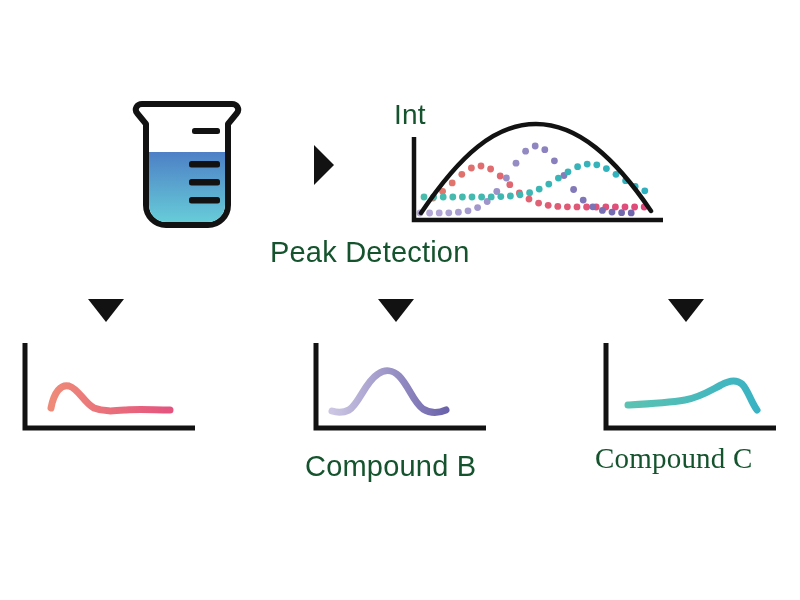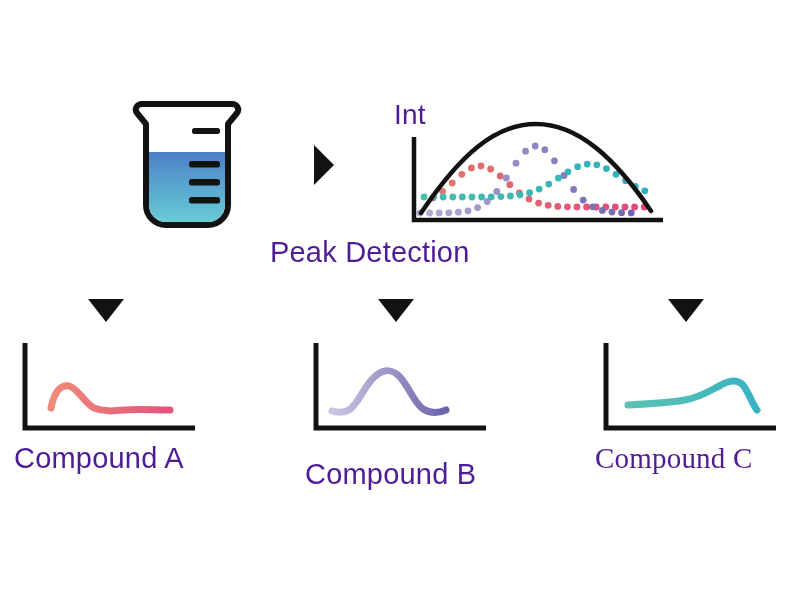--- a/index.html
+++ b/index.html
@@ -2,21 +2,21 @@
 <html><head>
 <meta charset="utf-8">
 <style>
   html,body{margin:0;padding:0;background:#ffffff;}
   .canvas{
     position:relative;width:800px;height:600px;background:#ffffff;
     font-family:"Liberation Sans", sans-serif;overflow:hidden;
   }
   .abs{position:absolute;}
   .label{
-    color:#4c1d95;font-size:29px;line-height:1.05;letter-spacing:0.2px;
+    color:#14532d;font-size:29px;line-height:1.05;letter-spacing:0.2px;
     white-space:nowrap;
   }
   .centered{text-align:left;}
   svg{display:block;}
 </style>
 </head>
 <body>
 
 <div class="canvas">
 
@@ -136,35 +136,34 @@
     <svg width="190" height="95" viewBox="0 0 190 95">
       <defs>
         <linearGradient id="gradA" x1="0" y1="0" x2="1" y2="0">
           <stop offset="0" stop-color="#ef8a78"></stop>
           <stop offset="1" stop-color="#e4547f"></stop>
         </linearGradient>
       </defs>
       <path d="M11 3 L11 88 L181 88" fill="none" stroke="#121212" stroke-width="5"></path>
       <path d="M37 68 C40 52 47 44 55 46 C65 49 70 63 80 68 C90 72 100 71 112 70 C126 69 140 70 156 70" fill="none" stroke="url(#gradA)" stroke-width="7" stroke-linecap="round"></path>
     </svg>
-    <div class="label centered" style="margin-top:8px;width:190px;">Compound A</div>
   </div>
 
   <div class="abs" style="left:305px;top:340px;width:190px;">
     <svg width="190" height="95" viewBox="0 0 190 95">
       <defs>
         <linearGradient id="gradB" x1="0" y1="0" x2="1" y2="0">
           <stop offset="0" stop-color="#ccc6e4"></stop>
           <stop offset="1" stop-color="#6b63ab"></stop>
         </linearGradient>
       </defs>
       <path d="M11 3 L11 88 L181 88" fill="none" stroke="#121212" stroke-width="5"></path>
       <path d="M27 71 C33 73 38 73 44 70 C54 64 60 42 73 34 C80 29 88 30 94 36 C104 46 108 62 118 69 C126 74 134 73 141 70" fill="none" stroke="url(#gradB)" stroke-width="7" stroke-linecap="round"></path>
     </svg>
-    <div class="label centered" style="margin-top:24px;width:190px;">Compound B</div>
+    <div class="label centered" style="margin-top:16px;width:190px;">Compound B</div>
   </div>
 
   <div class="abs" style="left:595px;top:340px;width:190px;font-family:Liberation Serif, serif;">
     <svg width="190" height="95" viewBox="0 0 190 95">
       <defs>
         <linearGradient id="gradC" x1="0" y1="0" x2="1" y2="0">
           <stop offset="0" stop-color="#5cc2b2"></stop>
           <stop offset="1" stop-color="#39b3c4"></stop>
         </linearGradient>
       </defs>

